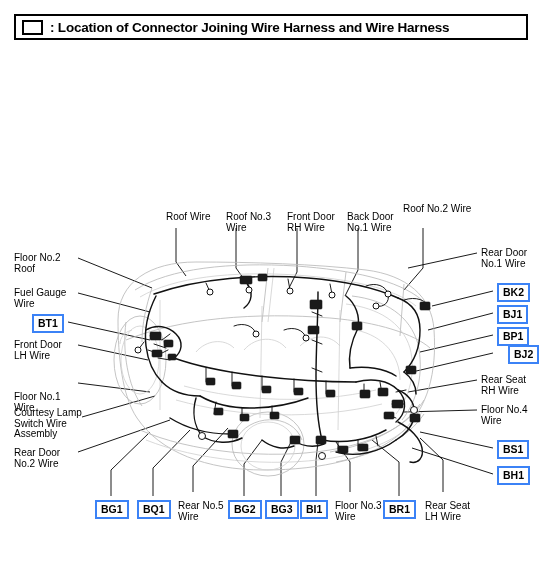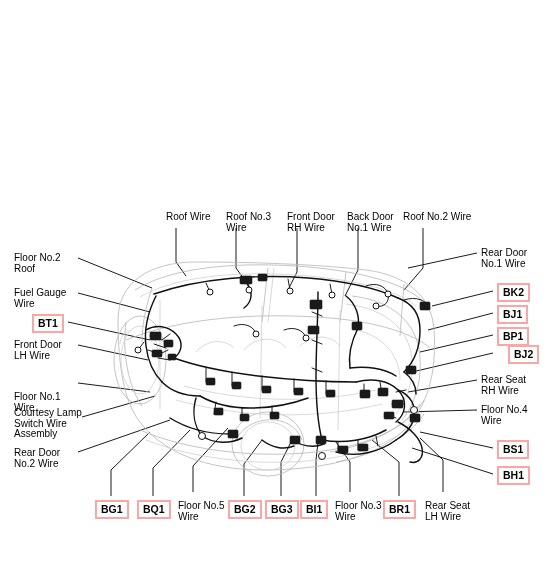--- a/index.html
+++ b/index.html
@@ -31,21 +31,21 @@
   
   .lbl{
     position:absolute;font-size:10px;line-height:10.5px;
     white-space:pre;color:#000;
   }
   .lbl.r{text-align:left;}
 
   
   .codebox{
     position:absolute;
-    border:2px solid #fca5a5;
+    border:2px solid #3b82f6;
     background:#fff;
     box-shadow:0 0 0 1px #fff inset;
     font-size:10.5px;font-weight:bold;
     display:flex;align-items:center;justify-content:center;
     padding:1px 4px 2px 4px;
     letter-spacing:0px;
   }
 
   
   svg.layer{position:absolute;left:0;top:0;width:552px;height:568px;overflow:visible;}
@@ -55,20 +55,24 @@
   .harn{stroke:#111;stroke-width:1.45;fill:none;stroke-linecap:round;stroke-linejoin:round;}
   .harn-t{stroke:#111;stroke-width:0.95;fill:none;stroke-linecap:round;stroke-linejoin:round;}
   .conn{fill:#1a1a1a;stroke:#1a1a1a;stroke-width:0.6;}
   .conn-o{fill:#fff;stroke:#111;stroke-width:1;}
 </style>
 </head>
 <body>
 
 <div id="root">
 
+  <div class="header-bar">
+    <div class="header-sym"></div>
+    <div class="header-text">: Location of Connector Joining Wire Harness and Wire Harness</div>
+  </div>
 
   <svg class="layer" viewBox="0 0 552 568">
     <g>
       <path class="lead" d="M176 228 L176 262 L186 276"></path>
       <path class="lead" d="M236 228 L236 268 L246 282"></path>
       <path class="lead" d="M297 228 L297 272 L288 290"></path>
       <path class="lead" d="M358 228 L358 270 L345 296"></path>
       <path class="lead" d="M423 228 L423 268 L404 290"></path>
     </g>
     <g>
@@ -285,21 +289,21 @@
   </svg>
 
   <div>
     <div class="lbl" style="left:166px;top:212px">Roof Wire</div>
     <div class="lbl" style="left:226px;top:212px">Roof No.3
 Wire</div>
     <div class="lbl" style="left:287px;top:212px">Front Door
 RH Wire</div>
     <div class="lbl" style="left:347px;top:212px">Back Door
 No.1 Wire</div>
-    <div class="lbl" style="left:403px;top:212px">Roof No.2 Wire</div>
+    <div class="lbl" style="left:403px;top:204px">Roof No.2 Wire</div>
   </div>
 
   <div>
     <div class="lbl" style="left:14px;top:253px">Floor No.2
 Roof</div>
     <div class="lbl" style="left:14px;top:288px">Fuel Gauge
 Wire</div>
     <div class="lbl" style="left:14px;top:340px">Front Door
 LH Wire</div>
     <div class="lbl" style="left:14px;top:392px">Floor No.1
@@ -314,21 +318,21 @@
   <div>
     <div class="lbl r" style="left:481px;top:248px">Rear Door
 No.1 Wire</div>
     <div class="lbl r" style="left:481px;top:375px">Rear Seat
 RH Wire</div>
     <div class="lbl r" style="left:481px;top:405px">Floor No.4
 Wire</div>
   </div>
 
   <div>
-    <div class="lbl" style="left:178px;top:501px">Floor No.5
+    <div class="lbl" style="left:178px;top:501px">Rear No.5
 Wire</div>
     <div class="lbl" style="left:335px;top:501px">Floor No.3
 Wire</div>
     <div class="lbl" style="left:425px;top:501px">Rear Seat
 LH Wire</div>
   </div>
 
   <div>
     <div class="codebox" style="left:32px;top:314px">BT1</div>
     <div class="codebox" style="left:497px;top:283px">BK2</div>

